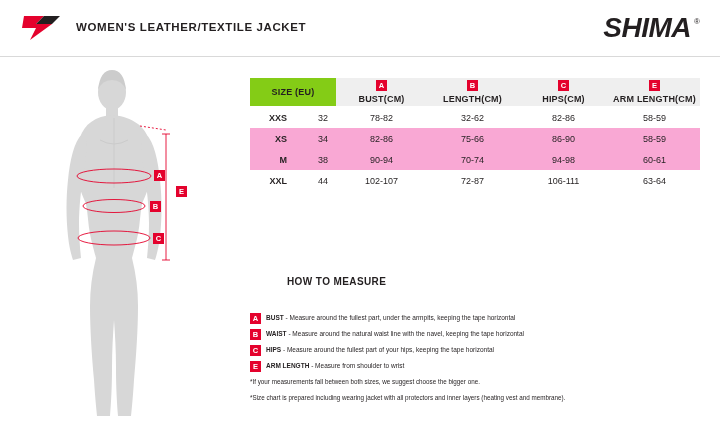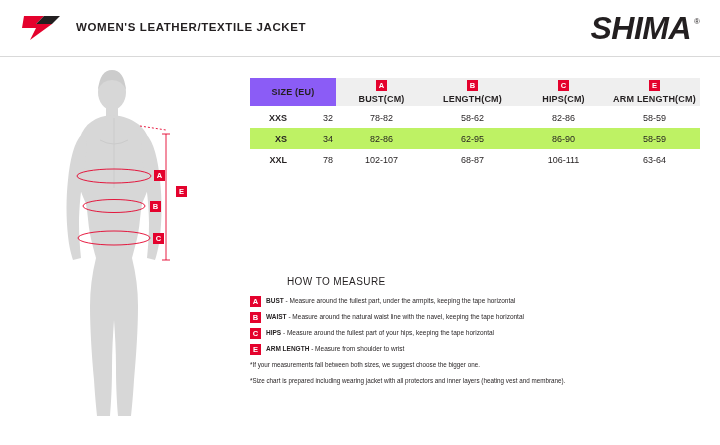--- a/index.html
+++ b/index.html
@@ -40,21 +40,21 @@
     letter-spacing: 0.6px;
     color: #231f20;
   }
   .brand {
     position: absolute;
     right: 20px; top: 16px;
     display: flex;
     align-items: flex-start;
   }
   .brand-text {
-    font-size: 32px;
+    font-size: 28px;
     font-weight: bold;
     font-style: italic;
     letter-spacing: -0.5px;
     color: #231f20;
     line-height: 24px;
   }
   .brand-reg {
     font-size: 8px;
     color: #231f20;
     margin-left: 3px;
@@ -116,26 +116,26 @@
   .size-cell .sz-label {
     display: inline-block;
     width: 34px;
     text-align: right;
     font-weight: bold;
     margin-right: 26px;
   }
   .size-cell .sz-eu {
     display: inline-block;
     width: 20px;
-    text-align: right;
+    text-align: center;
   }
   tbody tr.row-odd  td { background: #ffffff; }
-  tbody tr.row-even td { background: #bef264; }
+  tbody tr.row-even td { background: #f9a8d4; }
   thead tr th { background: #efefef; }
-  thead tr th.col-size { background: #8b5cf6; }
+  thead tr th.col-size { background: #84cc16; }
 
   .hdr-inner {
     display: flex;
     flex-direction: column;
     align-items: center;
     justify-content: center;
     line-height: 11px;
   }
   .tag {
     display: inline-block;
@@ -150,24 +150,24 @@
   }
 
   
   .howto {
     position: absolute;
     left: 250px; top: 276px;
     width: 455px;
   }
   .howto-title {
     font-size: 10px;
-    font-weight: normal;
+    font-weight: bold;
     letter-spacing: 0.4px;
     color: #231f20;
-    margin-bottom: 9px;
+    margin-bottom: 26px;
     padding-left: 37px;
   }
   .howto-item {
     position: relative;
     padding-left: 16px;
     margin-bottom: 7px;
     font-size: 6.5px;
     line-height: 9px;
     color: #231f20;
   }
@@ -313,39 +313,48 @@
             </span>
           </th>
         </tr>
       </thead>
       <tbody>
         <tr class="row-odd">
           <td class="size-cell">
             <span class="sz-label">XXS</span><span class="sz-eu">32</span>
           </td>
           <td>78-82</td>
-          <td>58-62</td>
+          <td>32-62</td>
           <td>82-86</td>
           <td>58-59</td>
         </tr>
         <tr class="row-even">
           <td class="size-cell">
             <span class="sz-label">XS</span><span class="sz-eu">34</span>
           </td>
           <td>82-86</td>
-          <td>62-95</td>
+          <td>75-66</td>
           <td>86-90</td>
           <td>58-59</td>
         </tr>
+        <tr class="row-even">
+          <td class="size-cell">
+            <span class="sz-label">M</span><span class="sz-eu">38</span>
+          </td>
+          <td>90-94</td>
+          <td>70-74</td>
+          <td>94-98</td>
+          <td>60-61</td>
+        </tr>
         <tr class="row-odd">
           <td class="size-cell">
-            <span class="sz-label">XXL</span><span class="sz-eu">78</span>
+            <span class="sz-label">XXL</span><span class="sz-eu">44</span>
           </td>
           <td>102-107</td>
-          <td>68-87</td>
+          <td>72-87</td>
           <td>106-111</td>
           <td>63-64</td>
         </tr>
       </tbody>
     </table>
   </div>
 
   <div class="howto">
     <div class="howto-title">HOW TO MEASURE</div>
 

